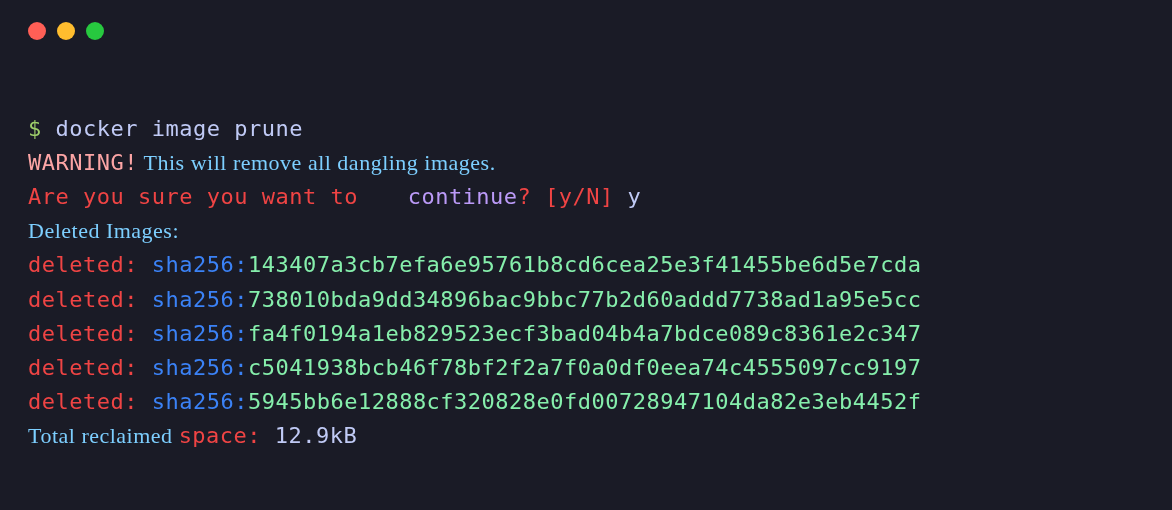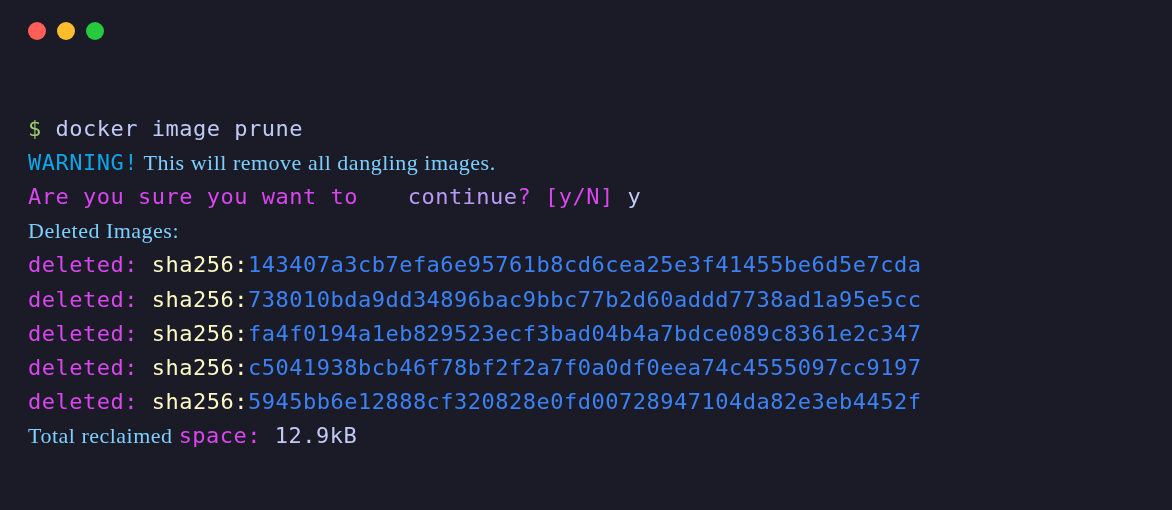--- a/index.html
+++ b/index.html
@@ -37,26 +37,26 @@
     .tl-close { background: #ff5f56; }
     .tl-min { background: #ffbd2e; }
     .tl-max { background: #27c93f; }
     .terminal-body {
       padding: 28px 28px 0 28px;
       white-space: pre;
       letter-spacing: 0.5px;
     }
     .c-prompt { color: #9ece6a; }
     .c-white { color: #c0caf5; }
-    .c-muted { color: #d946ef; }
-    .c-warning { color: #0ea5e9; }
+    .c-muted { color: #ef4444; }
+    .c-warning { color: #fca5a5; }
     .c-cyan { color: #7dcfff; font-family: Liberation Serif, serif; }
-    .c-hash { color: #3b82f6; }
+    .c-hash { color: #86efac; }
     .c-purple { color: #bb9af7; margin-left: 36px; }
-    .c-yellow { color: #fef9c3; }
+    .c-yellow { color: #3b82f6; }
     .line { display: block; }
   </style>
 </head>
 <body>
 
 <div class="window">
   <div class="titlebar">
     <div class="traffic-light tl-close"></div>
     <div class="traffic-light tl-min"></div>
     <div class="traffic-light tl-max"></div>

